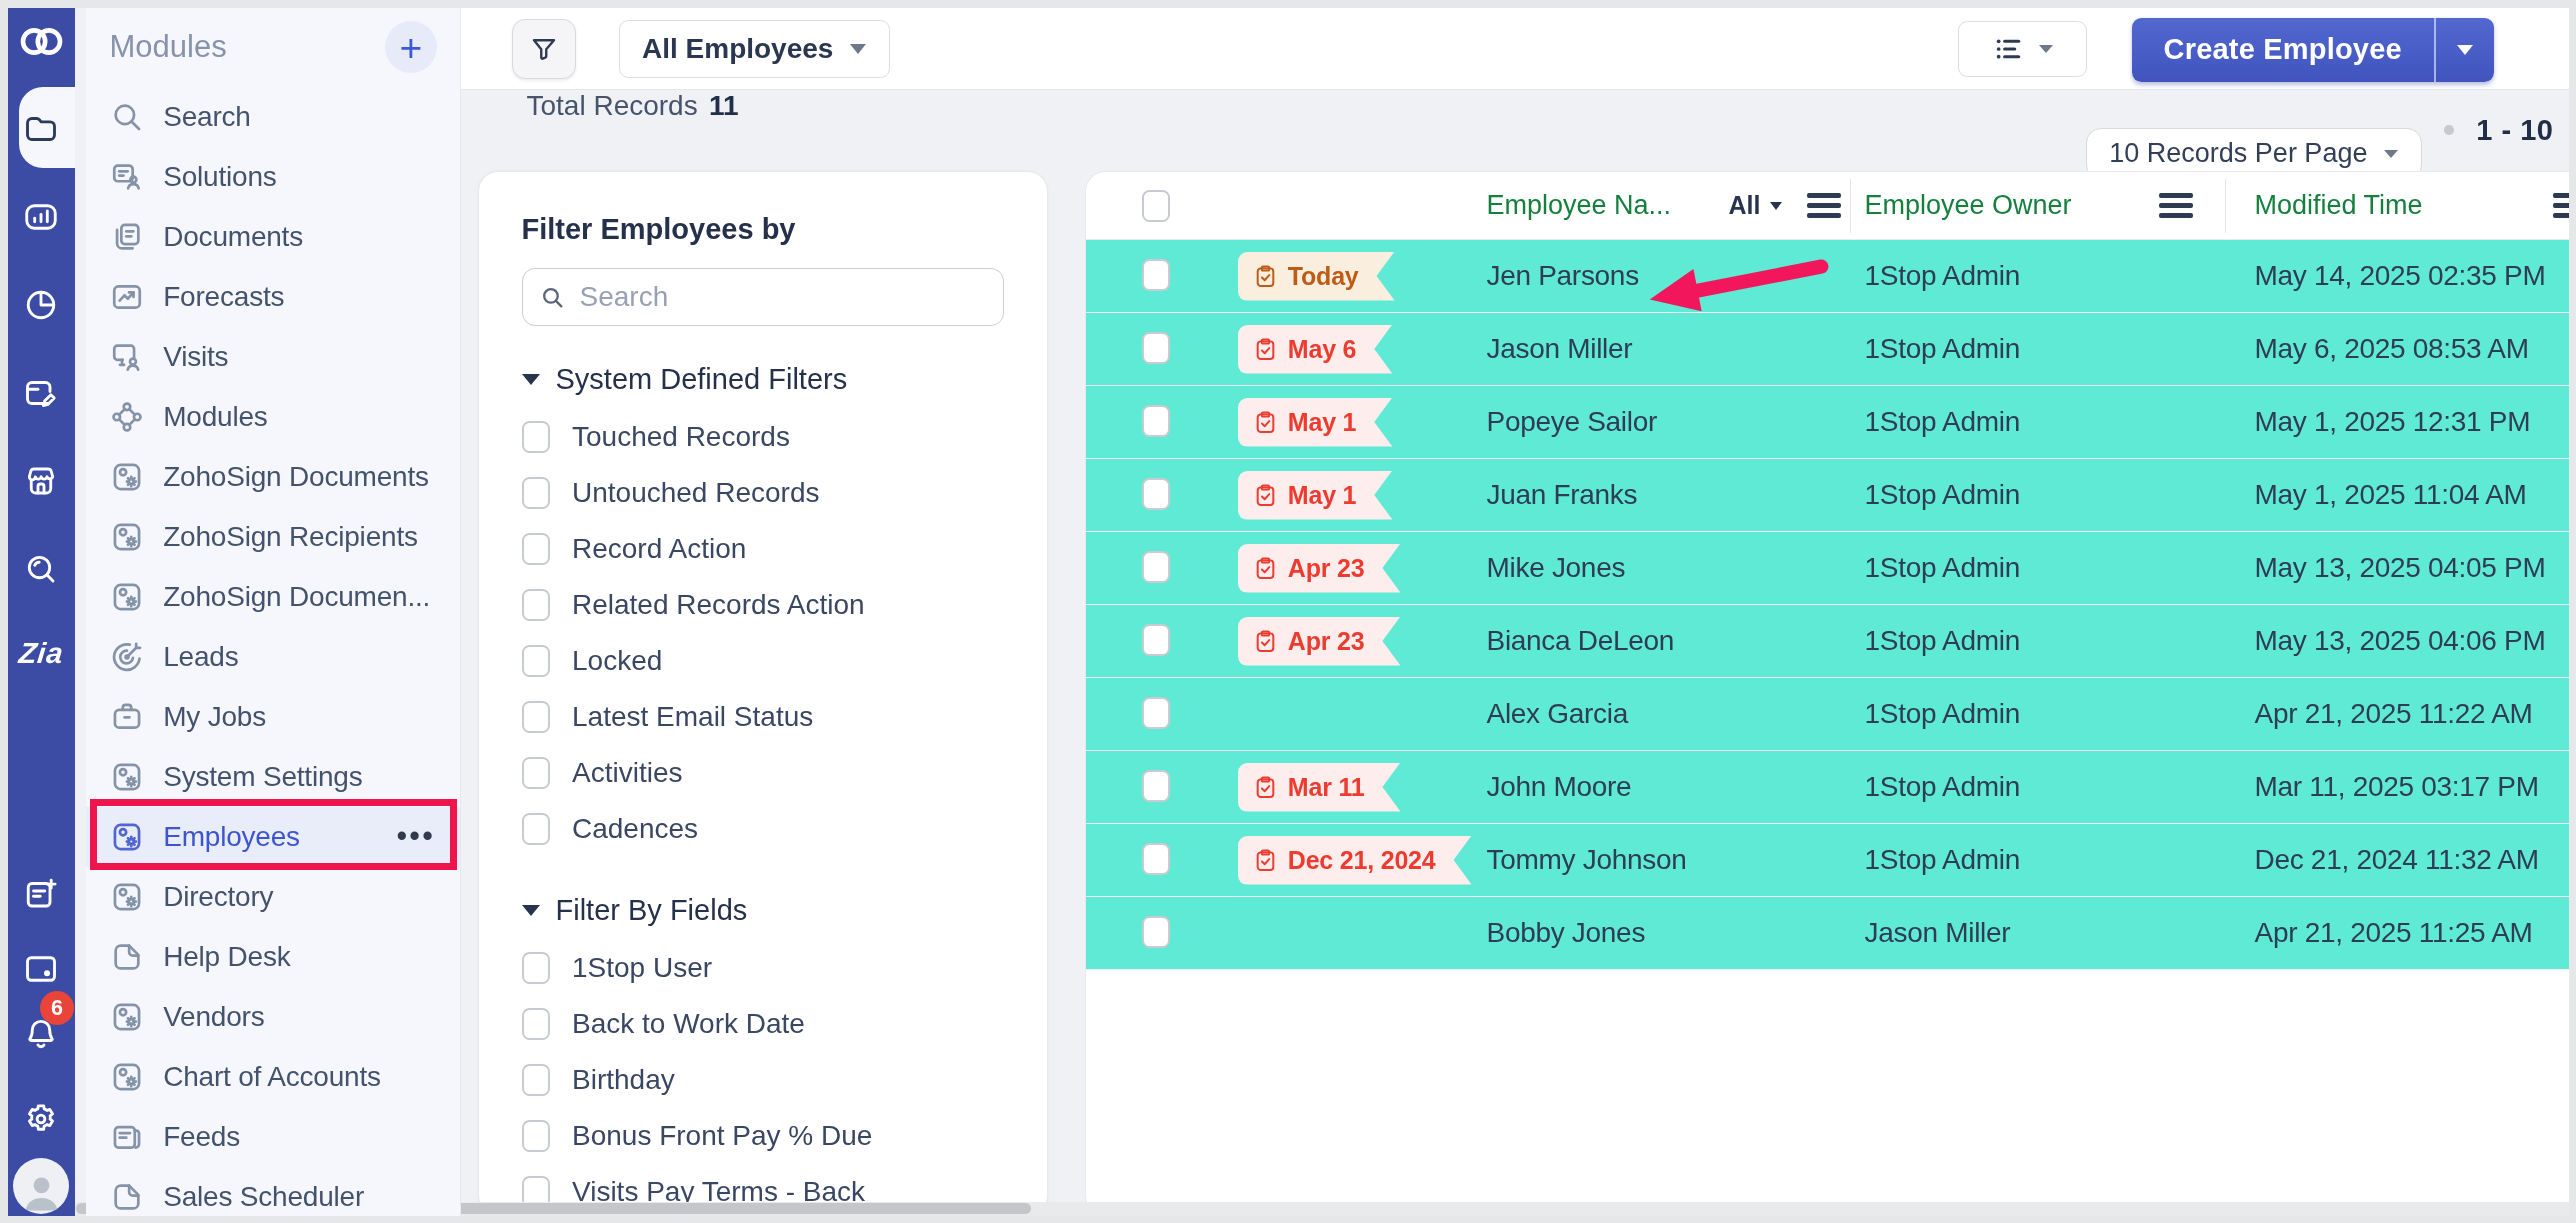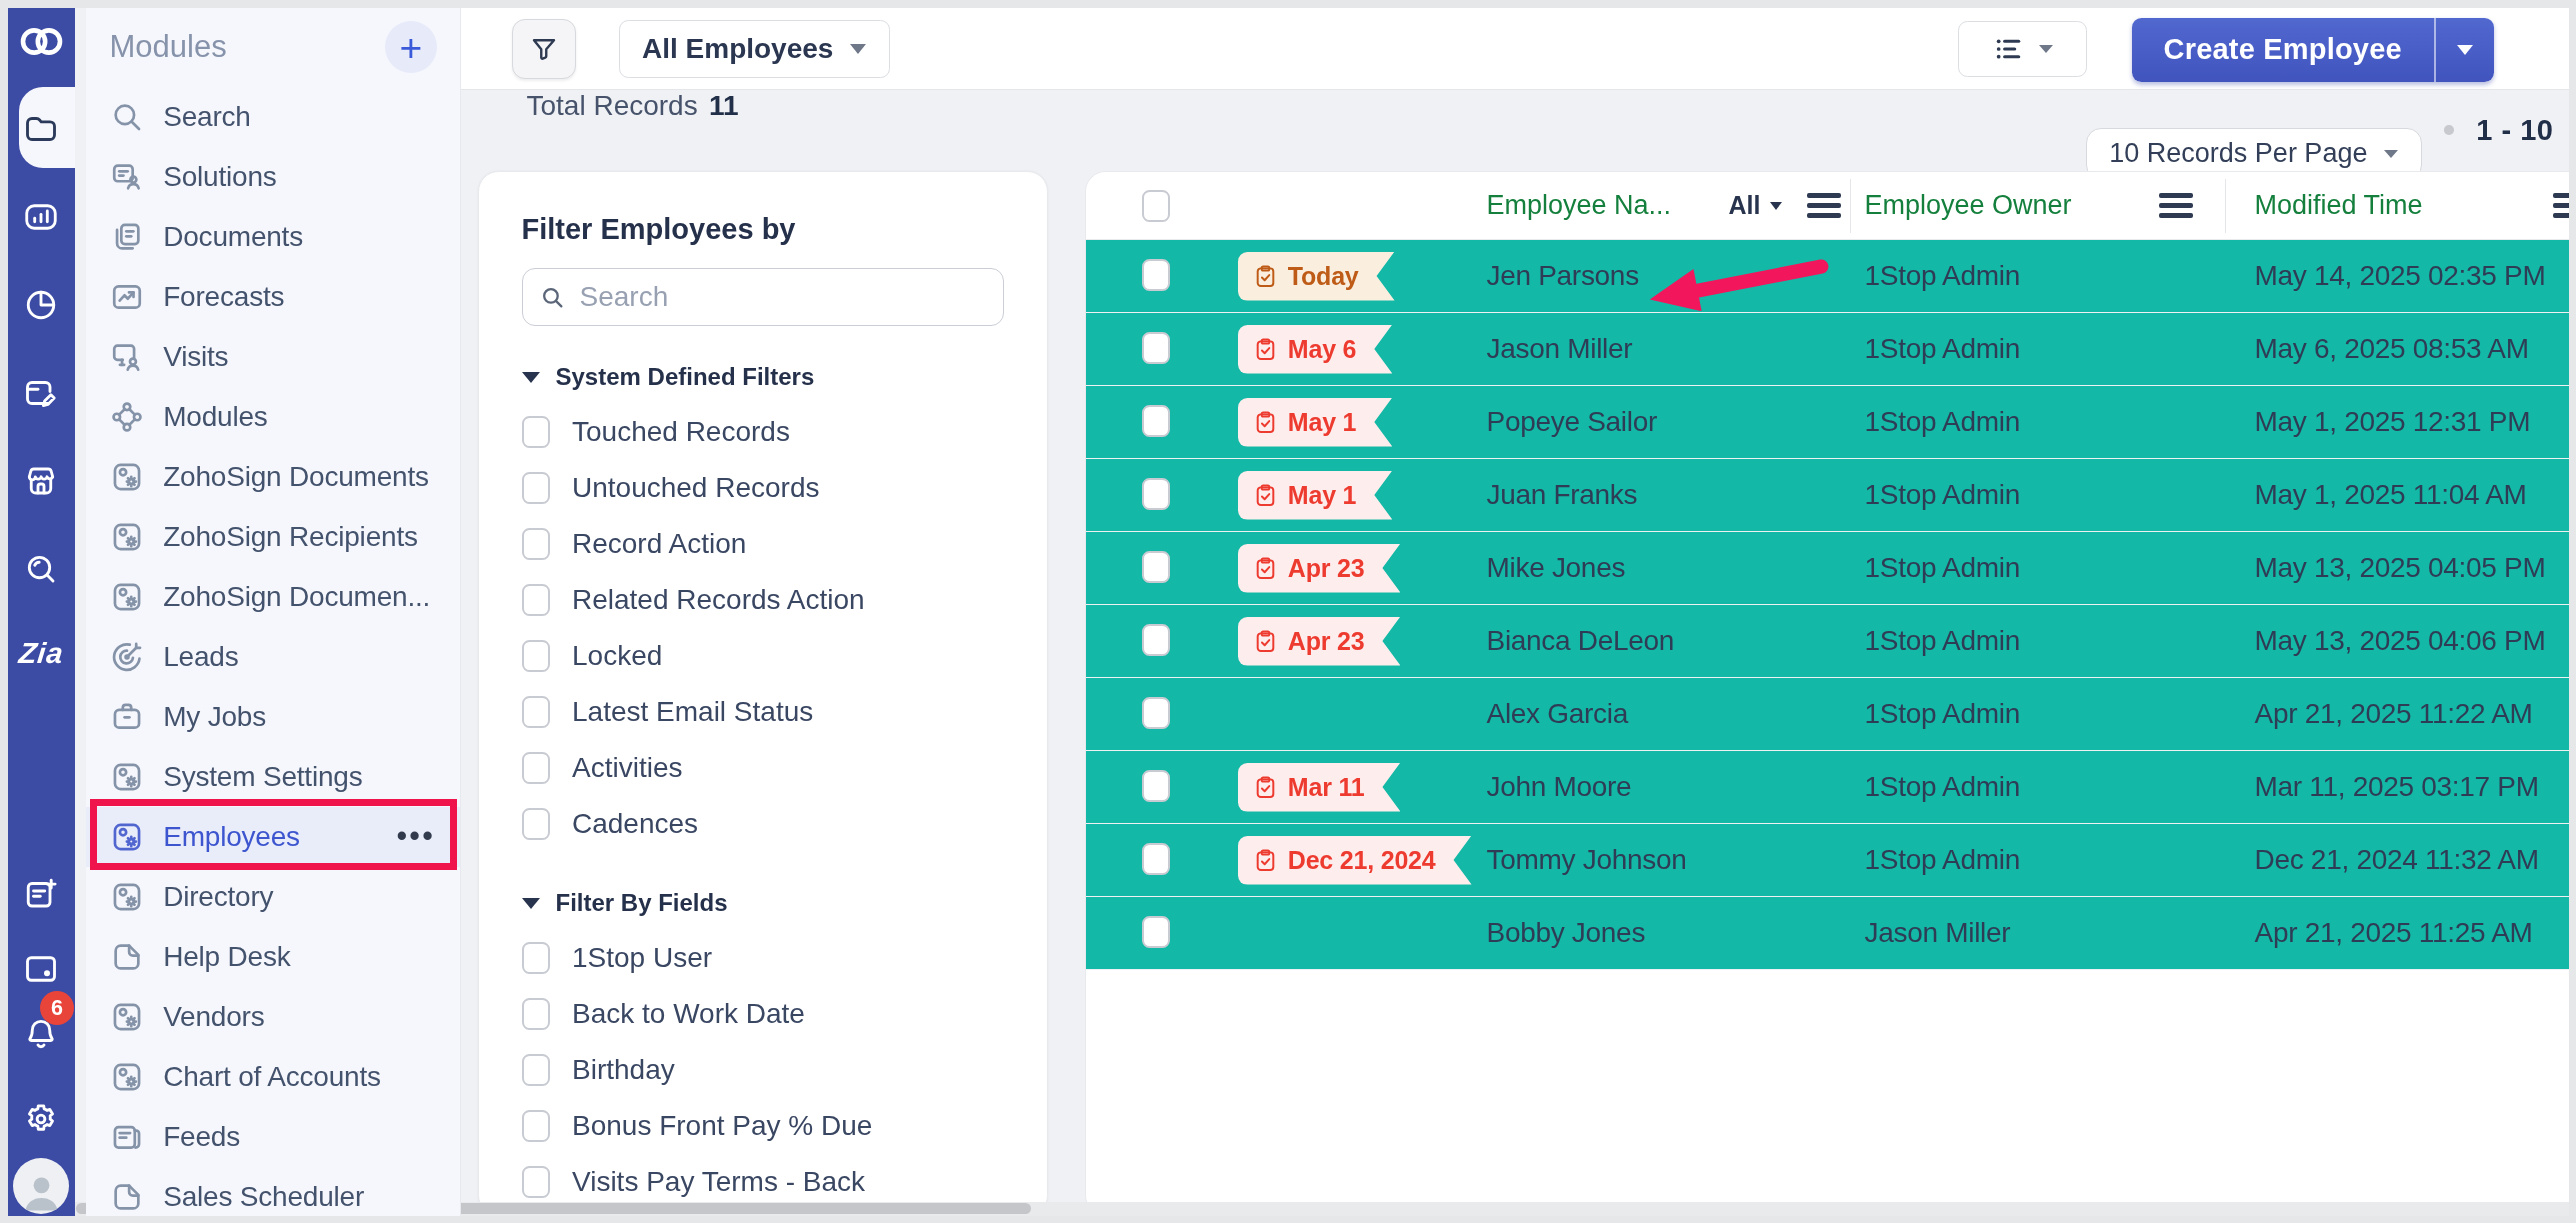--- a/index.html
+++ b/index.html
@@ -65,21 +65,21 @@
   .range{font-size:29px;font-weight:700;color:#212E48;letter-spacing:0.5px;}
 
   
   .filter-card{position:absolute;left:26px;top:163px;width:570px;height:1045px;background:#fff;border-radius:20.6px;
     border:0.9px solid #E8E9ED;box-shadow:0 0.9px 2.8px rgba(30,40,70,.05);padding:41px 43px;overflow:hidden;}
   .filter-title{font-size:29px;font-weight:700;color:#25314B;}
   .search-box{margin-top:22.5px;height:58px;border:1.9px solid #CBCED5;border-radius:13px;display:flex;align-items:center;gap:13px;padding:0 17px;background:#fff;}
   .search-box svg{width:25px;height:25px;color:#5A6578;flex:none;}
   .search-box input{border:none;outline:none;flex:1;font-size:28px;color:#3A4763;font-family:inherit;background:transparent;}
   .search-box input::placeholder{color:#98A1B2;}
-  .section-head{margin-top:37px;display:flex;align-items:center;gap:16px;font-size:24px;font-weight:700;color:#25314B;}
+  .section-head{margin-top:37px;display:flex;align-items:center;gap:16px;font-size:29px;font-weight:400;color:#25314B;}
   .tri-down{width:0;height:0;border-left:9.4px solid transparent;border-right:9.4px solid transparent;border-top:11.2px solid #28344E;}
   .check-row{height:56px;display:flex;align-items:center;gap:22.5px;}
   .check-row:first-of-type{margin-top:5.6px;}
   .checkbox{width:28px;height:32px;border:2.8px solid #C8CBD2;border-radius:7.5px;background:#fff;flex:none;}
   .check-label{font-size:28px;color:#3A4763;white-space:nowrap;}
   .filter-card .group{margin-top:13px;}
 
   
   .table-card{position:absolute;left:633px;top:163px;right:0;height:1045px;background:#fff;border-radius:20.6px 0 0 20.6px;
     border:0.9px solid #E8E9ED;border-right:none;overflow:hidden;}
@@ -88,21 +88,21 @@
   .hcell{position:absolute;top:0;height:68px;display:flex;align-items:center;font-size:27px;font-weight:500;color:#15803d;white-space:nowrap;}
   .h-name{left:401px;}
   .h-all{left:643px;gap:9.4px;font-size:25px;font-weight:700;color:#28344E;}
   .h-all .caret{border-top-color:#28344E;border-left-width:6.6px;border-right-width:6.6px;border-top-width:8.4px;}
   .ham{position:absolute;top:21.5px;width:34px;height:25px;display:flex;flex-direction:column;justify-content:space-between;}
   .ham i{display:block;height:4.7px;background:#2E3A52;border-radius:1.9px;}
   .h-sep{position:absolute;top:7.5px;height:54px;width:1.9px;background:#E4E6EA;}
   .h-owner{left:779px;}
   .h-modified{left:1169px;}
 
-  .t-row{position:relative;height:73px;border-bottom:0.9px solid #F0F1F3;background:#14b8a6;}
+  .t-row{position:relative;height:73px;border-bottom:0.9px solid #F0F1F3;background:#5eead4;}
   .t-row .checkbox{position:absolute;left:56px;top:19.7px;}
   .cell{position:absolute;top:0;height:73px;display:flex;align-items:center;font-size:28px;color:#2F3C55;letter-spacing:-0.3px;white-space:nowrap;}
   .c-name{left:401px;}
   .c-owner{left:779px;}
   .c-modified{left:1169px;}
   .due-badge{position:absolute;left:152px;top:12px;height:49px;display:flex;align-items:center;gap:10.3px;
     padding:0 36px 0 15px;font-size:25px;font-weight:700;letter-spacing:-0.2px;
     clip-path:polygon(0 0,100% 0,calc(100% - 18px) 50%,100% 100%,0 100%);border-radius:9.4px 0 0 9.4px;}
   .due-badge svg{width:25px;height:25px;flex:none;}
   .due-badge.today{color:#BE5B16;background:#FAEEDF;}

